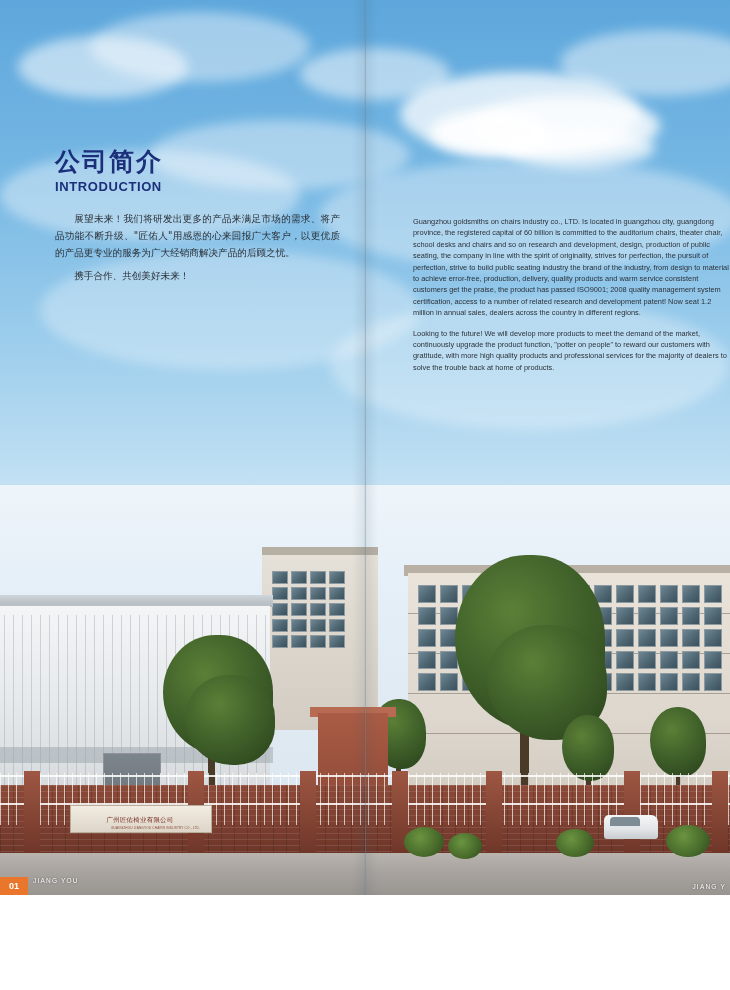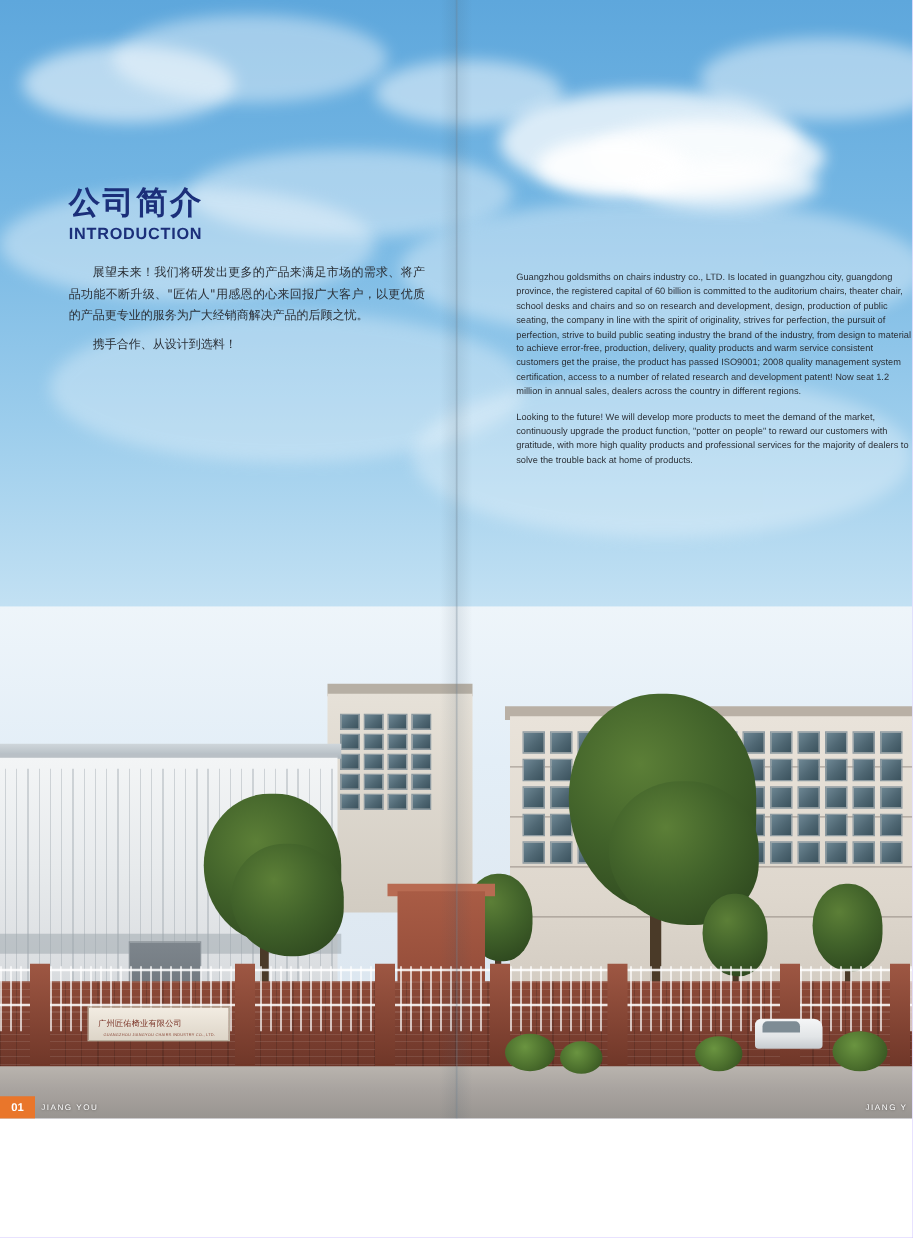--- a/index.html
+++ b/index.html
@@ -292,20 +292,21 @@
   .signboard {
     position: absolute;
     left: 70px; top: 320px;
     width: 112px; height: 26px;
     background: linear-gradient(to bottom, #f2ece2, #ddd5c8);
     border: 1px solid #b9ae9d;
     display: flex;
     align-items: center;
     justify-content: center;
     overflow: hidden;
+    padding-left: 28px;
   }
   .signboard span {
     font-family: "DejaVu Sans", sans-serif;
     font-size: 6.5px;
     color: #7a3326;
     letter-spacing: .2px;
     white-space: nowrap;
     transform: scale(.92);
   }
   .signboard .sign-en {
@@ -348,21 +349,20 @@
   }
 
   
   .footer-left {
     position: absolute;
     left: 0; bottom: 0;
     width: 365px; height: 18px;
     background: rgba(255,255,255,.0);
     z-index: 50;
     display: flex;
-    align-items: center;
   }
   .page-num {
     width: 28px; height: 18px;
     background: #e9762b;
     color: #ffffff;
     font-family: "Liberation Sans", sans-serif;
     font-size: 9px;
     font-weight: bold;
     display: flex;
     align-items: center;
@@ -422,21 +422,21 @@
     <div class="cloud c12"></div>
     <div class="cloud c13"></div>
 
     <div class="title-block">
       <div class="title-cn">公司简介</div>
       <div class="title-en">INTRODUCTION</div>
     </div>
 
     <div class="cn-body">
       <p>展望未来！我们将研发出更多的产品来满足市场的需求、将产品功能不断升级、"匠佑人"用感恩的心来回报广大客户，以更优质的产品更专业的服务为广大经销商解决产品的后顾之忧。</p>
-      <p>携手合作、从设计到选料！</p>
+      <p>携手合作、共创美好未来！</p>
     </div>
 
     <div class="en-body">
       <p>Guangzhou goldsmiths on chairs industry co., LTD. Is located in guangzhou city, guangdong province, the registered capital of 60 billion is committed to the auditorium chairs, theater chair, school desks and chairs and so on research and development, design, production of public seating, the company in line with the spirit of originality, strives for perfection, the pursuit of perfection, strive to build public seating industry the brand of the industry, from design to material to achieve error-free, production, delivery, quality products and warm service consistent customers get the praise, the product has passed ISO9001; 2008 quality management system certification, access to a number of related research and development patent! Now seat 1.2 million in annual sales, dealers across the country in different regions.</p>
       <p>Looking to the future! We will develop more products to meet the demand of the market, continuously upgrade the product function, "potter on people" to reward our customers with gratitude, with more high quality products and professional services for the majority of dealers to solve the trouble back at home of products.</p>
     </div>
 
     <div class="photo">
       <div class="sky-bg"></div>
 

